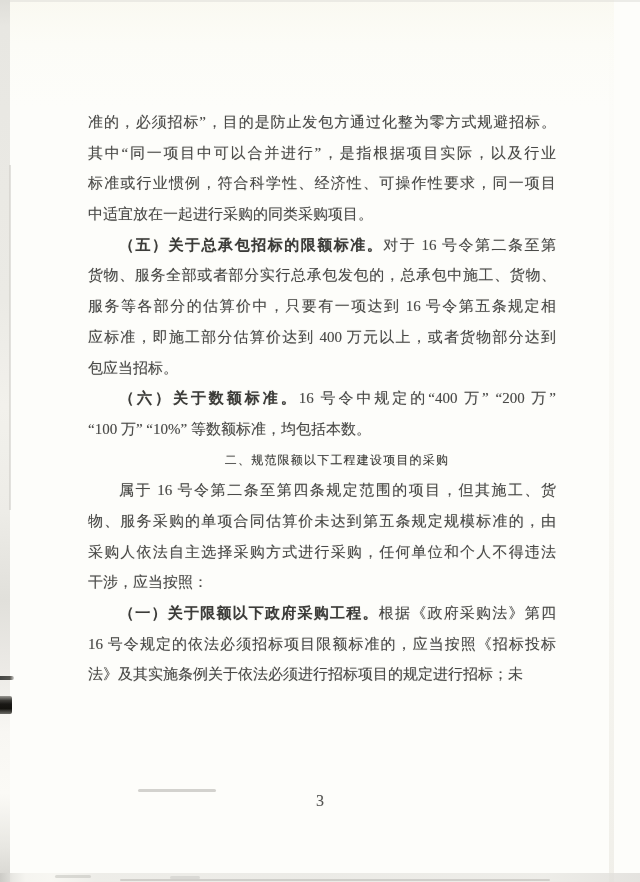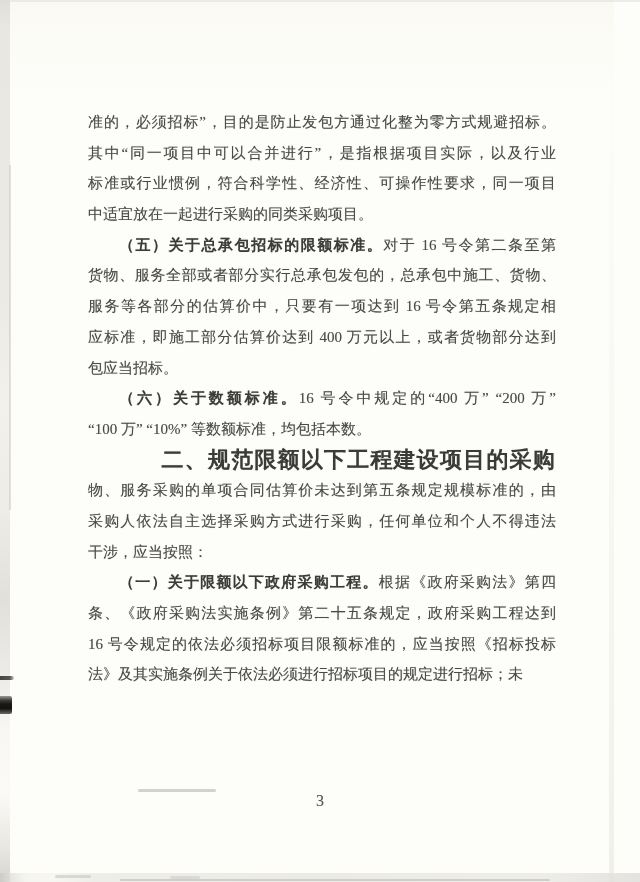--- a/index.html
+++ b/index.html
@@ -74,22 +74,22 @@
     height:30.7px;line-height:30.7px;
     text-align:justify;text-align-last:justify;
     text-justify:inter-character;
   }
   .line.last{text-align-last:left;}
   .line.first{text-indent:31px;}
   .lead{font-weight:700;color:var(--bold);}
   .heading{
     height:30.7px;line-height:30.7px;text-indent:30px;
     font-family:"Liberation Sans","DejaVu Sans",sans-serif;
-    font-weight:700;font-size:22px;letter-spacing:1.2px;
-    color:var(--heading);text-align:right;
+    font-weight:400;font-size:12px;letter-spacing:1.2px;
+    color:var(--heading);text-align:center;
   }
   .pagenum{
     position:absolute;top:792px;left:0;width:640px;
     text-align:center;font-size:16px;color:var(--pagenum);
     text-shadow:0 0 .8px rgba(110,110,106,.4);
   }
 </style>
 </head>
 <body>
 
@@ -112,23 +112,23 @@
       <div class="line">标准或行业惯例，符合科学性、经济性、可操作性要求，同一项目</div>
       <div class="line last">中适宜放在一起进行采购的同类采购项目。</div>
       <div class="line first"><span class="lead">（五）关于总承包招标的限额标准。</span>对于 16 号令第二条至第</div>
       <div class="line">货物、服务全部或者部分实行总承包发包的，总承包中施工、货物、</div>
       <div class="line">服务等各部分的估算价中，只要有一项达到 16 号令第五条规定相</div>
       <div class="line">应标准，即施工部分估算价达到 400 万元以上，或者货物部分达到</div>
       <div class="line last">包应当招标。</div>
       <div class="line first"><span class="lead">（六）关于数额标准。</span>16 号令中规定的“400 万” “200 万”</div>
       <div class="line last">“100 万” “10%” 等数额标准，均包括本数。</div>
       <div class="heading">二、规范限额以下工程建设项目的采购</div>
+      <div class="line first">属于 16 号令第二条至第四条规定范围的项目，但其施工、货</div>
       <div class="line">物、服务采购的单项合同估算价未达到第五条规定规模标准的，由</div>
       <div class="line">采购人依法自主选择采购方式进行采购，任何单位和个人不得违法</div>
       <div class="line last">干涉，应当按照：</div>
       <div class="line first"><span class="lead">（一）关于限额以下政府采购工程。</span>根据《政府采购法》第四</div>
-      <div class="line">条、《政府采购法实施条例》第二十五条规定，政府采购工程达到</div>
       <div class="line">16 号令规定的依法必须招标项目限额标准的，应当按照《招标投标</div>
       <div class="line last">法》及其实施条例关于依法必须进行招标项目的规定进行招标；未</div>
     </div>
 
   <div class="pagenum">3</div>
 </div>
 
 </body></html>

